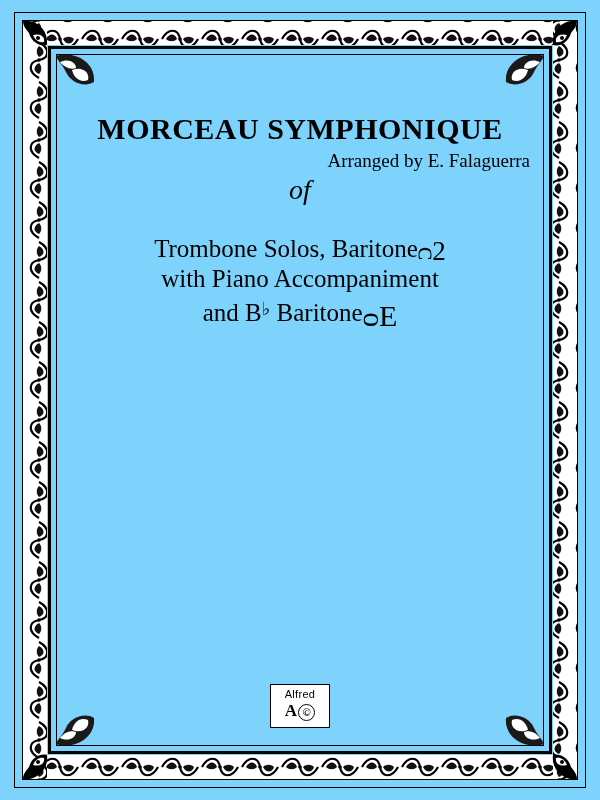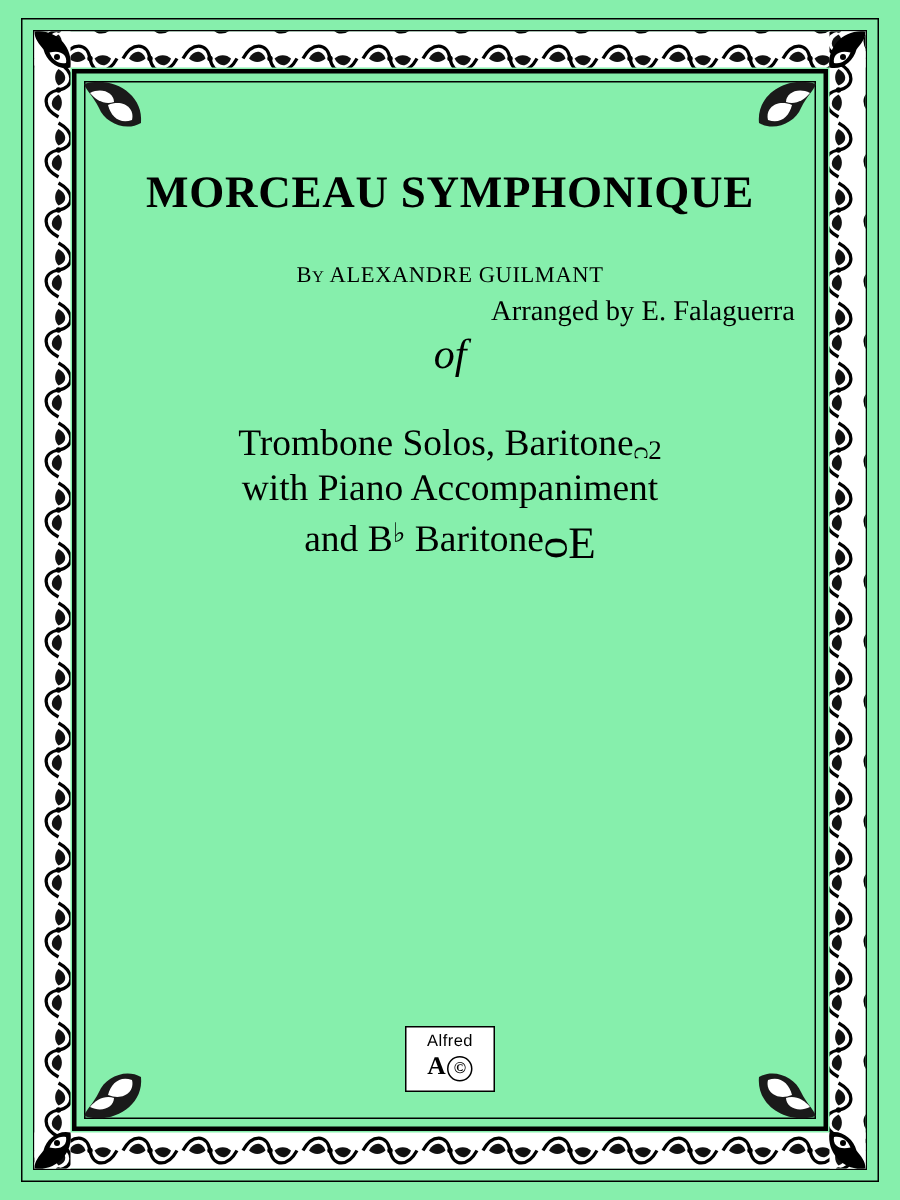--- a/index.html
+++ b/index.html
@@ -4,21 +4,21 @@
 <style>
   html, body {
     margin: 0;
     padding: 0;
     background: #ffffff;
   }
   #page {
     position: relative;
     width: 600px;
     height: 800px;
-    background: #86efac;
+    background: #7dd3fc;
     overflow: hidden;
     font-family: "Liberation Serif", serif;
   }
 
   
   .border-outer {
     position: absolute;
     left: 14px;
     top: 12px;
     right: 14px;
@@ -110,21 +110,21 @@
   .instr {
     margin-top: 28px;
     font-size: 25px;
     line-height: 1.18;
     color: #000;
   }
   .instr-line {
     white-space: nowrap;
   }
   .clef {
-    font-size: 18px;
+    font-size: 27px;
     line-height: 0;
     position: relative;
     top: 3px;
   }
   .treble-clef {
     font-size: 30px;
     position: relative;
     top: 5px;
   }
   .flat-sign {
@@ -251,21 +251,20 @@
         <path d="M-6,-6 C4,-10 12,-4 10,4 C2,7 -4,2 -6,-6 Z" fill="#fff"></path>
         <path d="M-18,-14 C-10,-18 -2,-14 -2,-8 C-8,-6 -14,-9 -18,-14 Z" fill="#fff"></path>
       </g>
     </g>
   </svg>
 
   <div class="content">
 
     <div class="main-title">MORCEAU SYMPHONIQUE</div>
 
-    <div class="composer">By ALEXANDRE GUILMANT</div>
 
     <div class="arranger">Arranged by E. Falaguerra</div>
 
 
     <div class="series-of">of</div>
 
     <div class="instr">
       <div class="instr-line">
         <span>Trombone Solos, Baritone</span><span class="clef">ᴒ2</span>
       </div>

